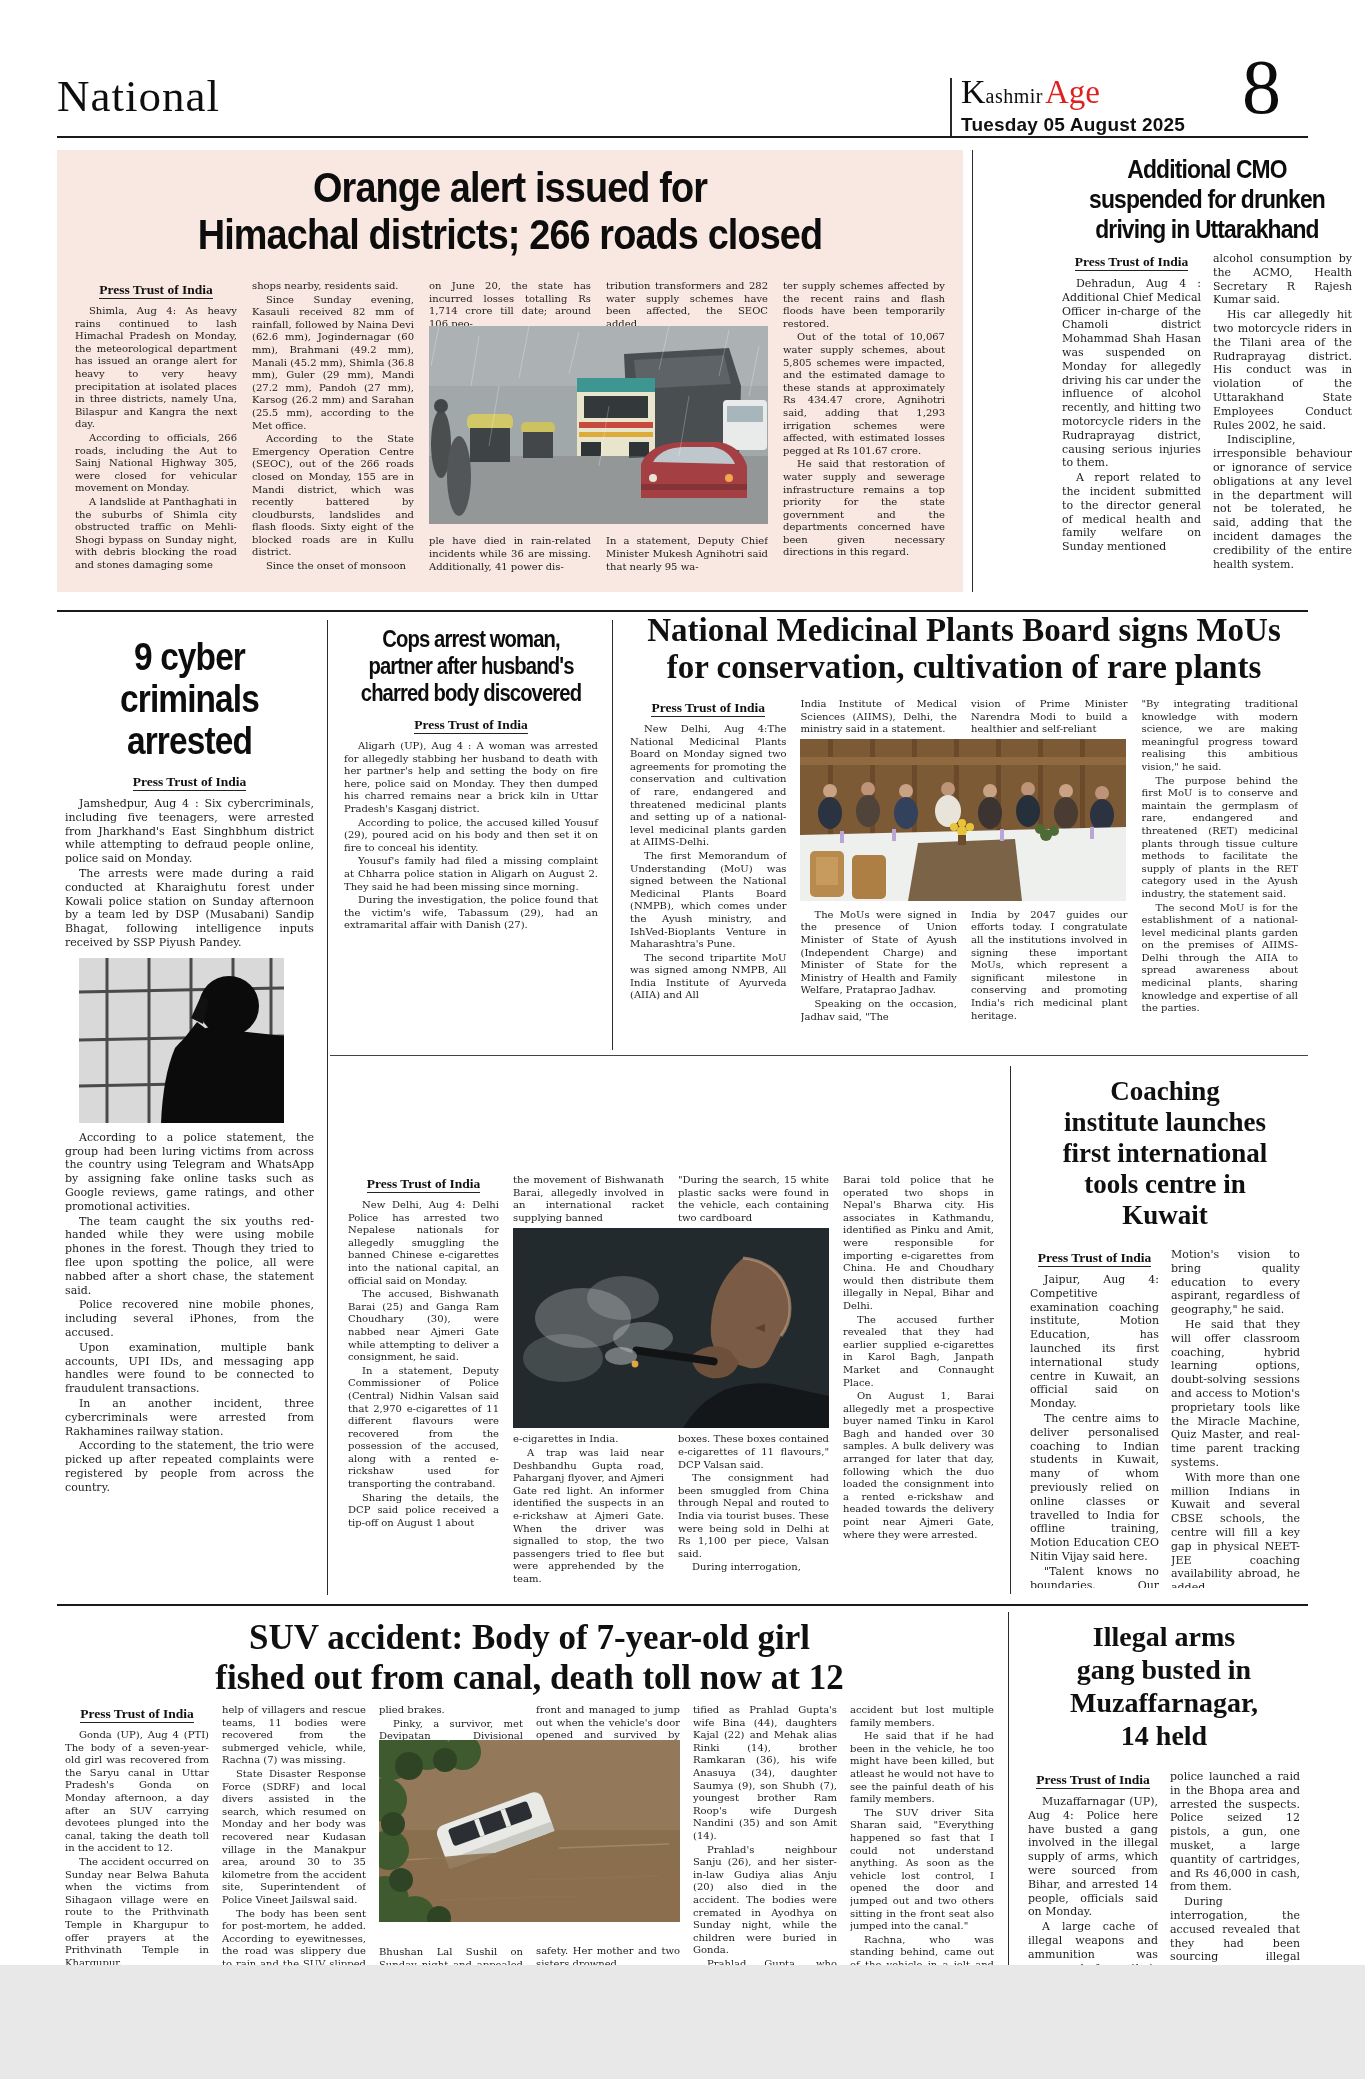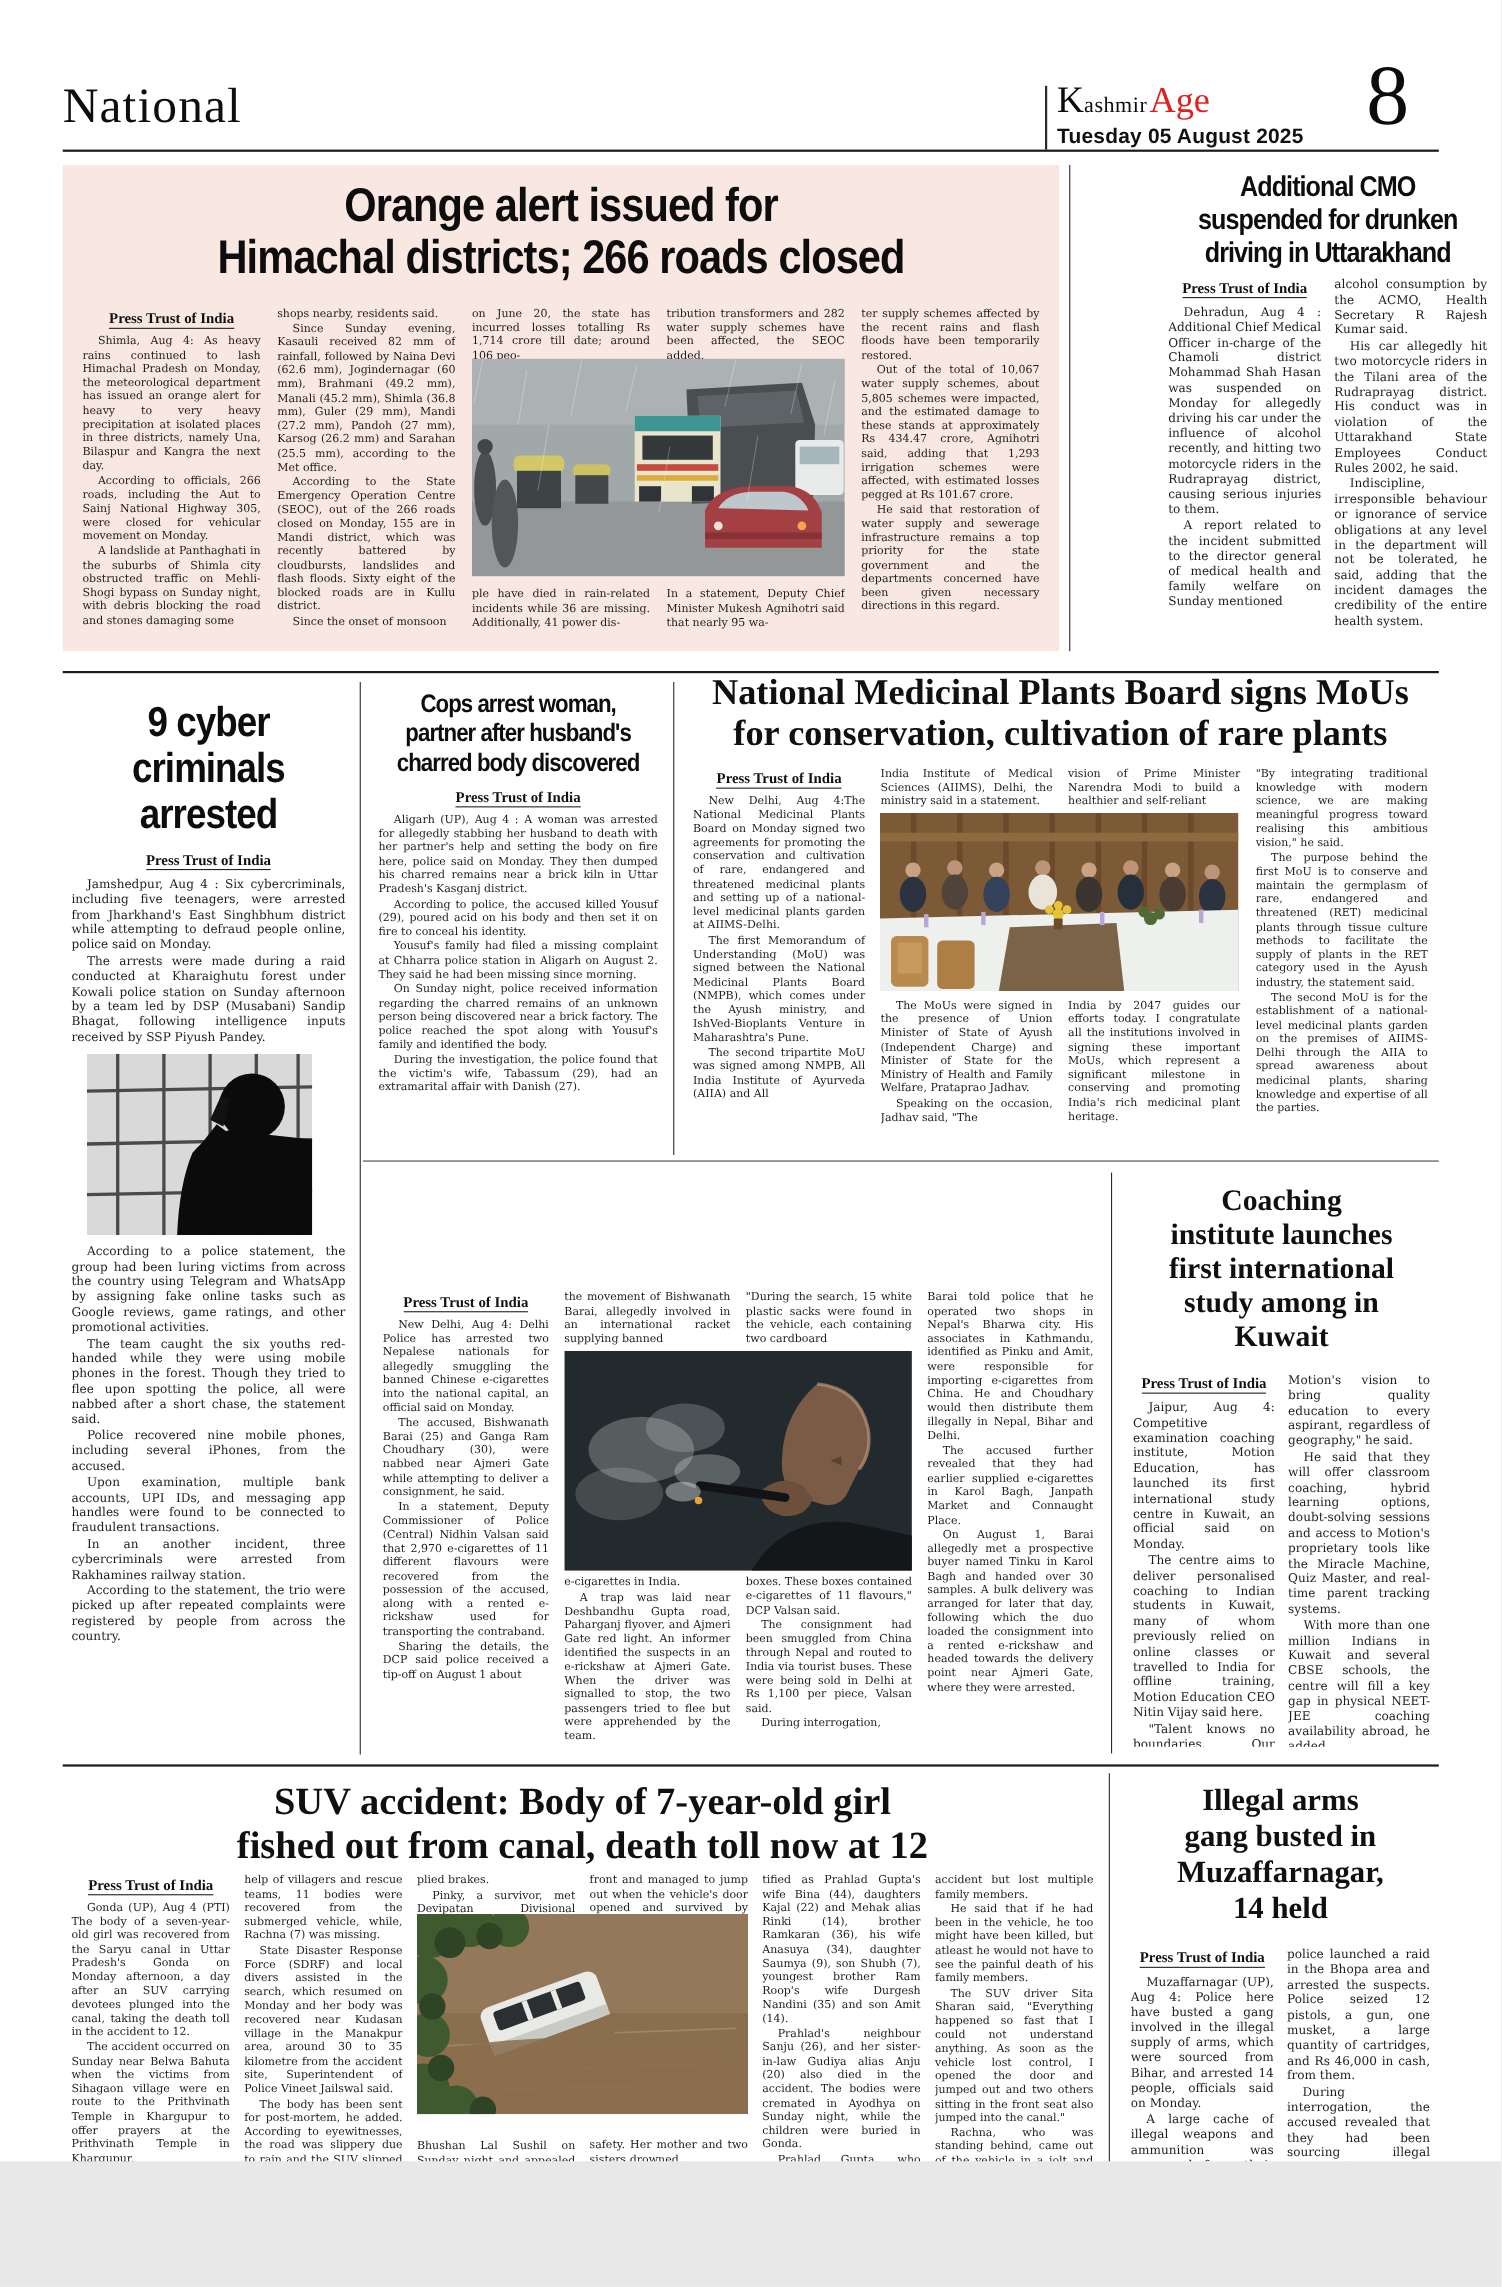--- a/index.html
+++ b/index.html
@@ -221,21 +221,20 @@
     <div class="hl-sans" style="margin-top:6px;font-size:23px;line-height:27px;">
         <div class="line">Cops arrest woman,</div>
         <div class="line">partner after husband's</div>
         <div class="line">charred body discovered</div>
       </div>
     <div class="byline" style="margin-top:10px;"><span>Press Trust of India</span></div>
     <div style="padding:0 4px;">
         <p class="para">Aligarh (UP), Aug 4 : A woman was arrested for allegedly stabbing her husband to death with her partner's help and setting the body on fire here, police said on Monday. They then dumped his charred remains near a brick kiln in Uttar Pradesh's Kasganj district.</p>
         <p class="para">According to police, the accused killed Yousuf (29), poured acid on his body and then set it on fire to conceal his identity.</p>
         <p class="para">Yousuf's family had filed a missing complaint at Chharra police station in Aligarh on August 2. They said he had been missing since morning.</p>
-        <p class="para">On Sunday night, police received information regarding the charred remains of an unknown person being discovered near a brick factory. The police reached the spot along with Yousuf's family and identified the body.</p>
         <p class="para">During the investigation, the police found that the victim's wife, Tabassum (29), had an extramarital affair with Danish (27).</p>
       </div>
   </div>
 
   <div class="vrule" style="left:612px;top:620px;height:430px;"></div>
 
   <div class="article" style="left:620px;top:604px;width:688px;height:444px;">
     <div class="hl-serif" style="margin-top:8px;font-size:33px;line-height:37px;">
         <div class="sline">National Medicinal Plants Board signs MoUs</div>
         <div class="sline">for conservation, cultivation of rare plants</div>
@@ -406,21 +405,21 @@
     </div>
   </div>
 
   <div class="vrule" style="left:1010px;top:1066px;height:528px;"></div>
 
   <div class="article" style="left:1022px;top:1066px;width:286px;height:528px;">
     <div class="hl-serif" style="margin-top:10px;font-size:27px;line-height:31px;">
         <div class="sline">Coaching</div>
         <div class="sline">institute launches</div>
         <div class="sline">first international</div>
-        <div class="sline">study among in</div>
+        <div class="sline">tools centre in</div>
         <div class="sline">Kuwait</div>
       </div>
     <div class="cols lg" style="left:8px;right:8px;top:182px;bottom:6px;gap:12px;">
       <div class="col">
         <div class="byline"><span>Press Trust of India</span></div>
         <div>
             <p class="para">Jaipur, Aug 4: Competitive examination coaching institute, Motion Education, has launched its first international study centre in Kuwait, an official said on Monday.</p>
             <p class="para">The centre aims to deliver personalised coaching to Indian students in Kuwait, many of whom previously relied on online classes or travelled to India for offline training, Motion Education CEO Nitin Vijay said here.</p>
             <p class="para">"Talent knows no boundaries. Our Kuwait centre extends</p>
           </div>

